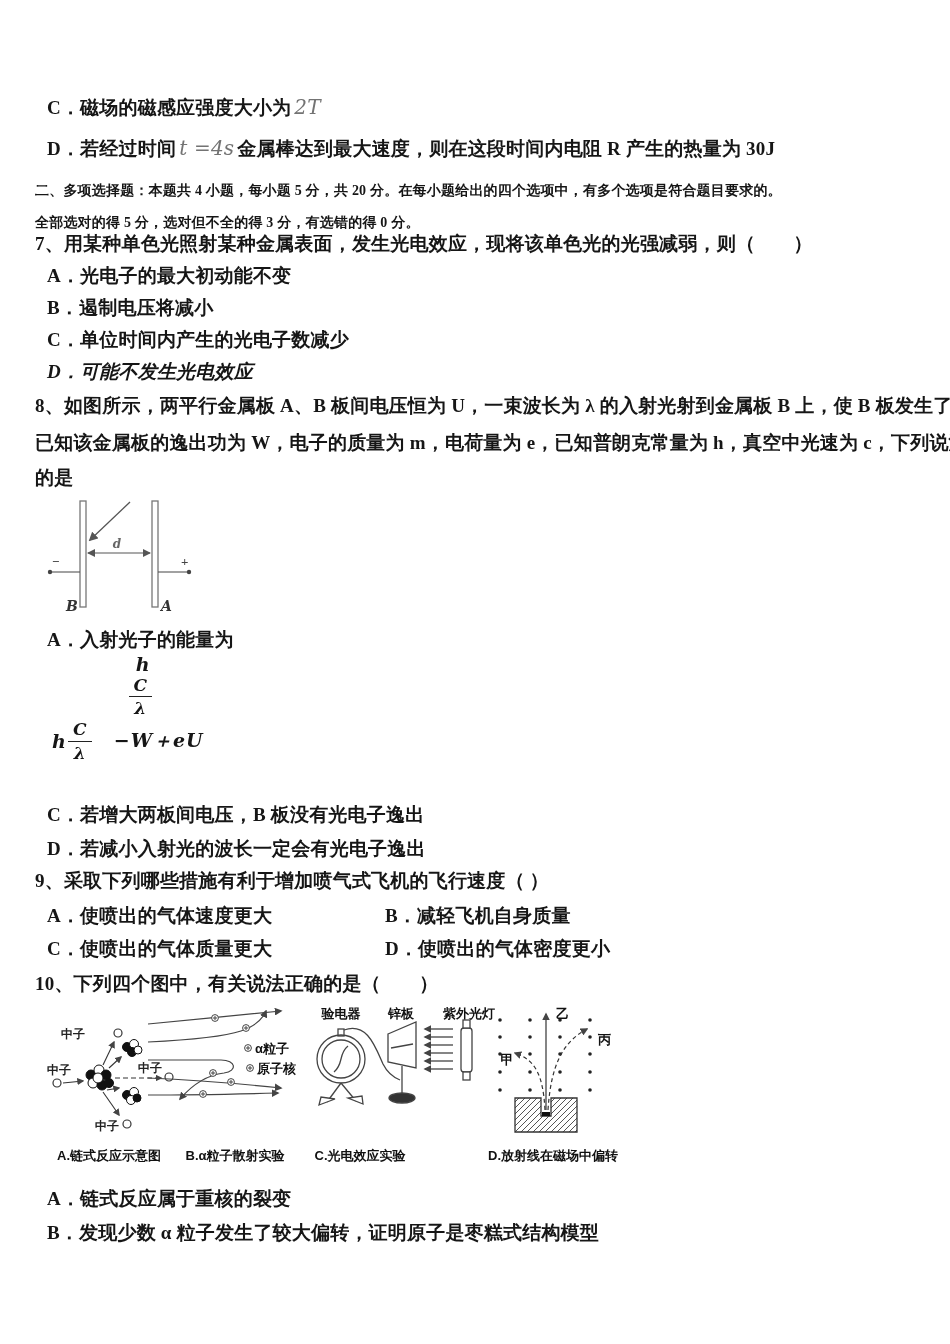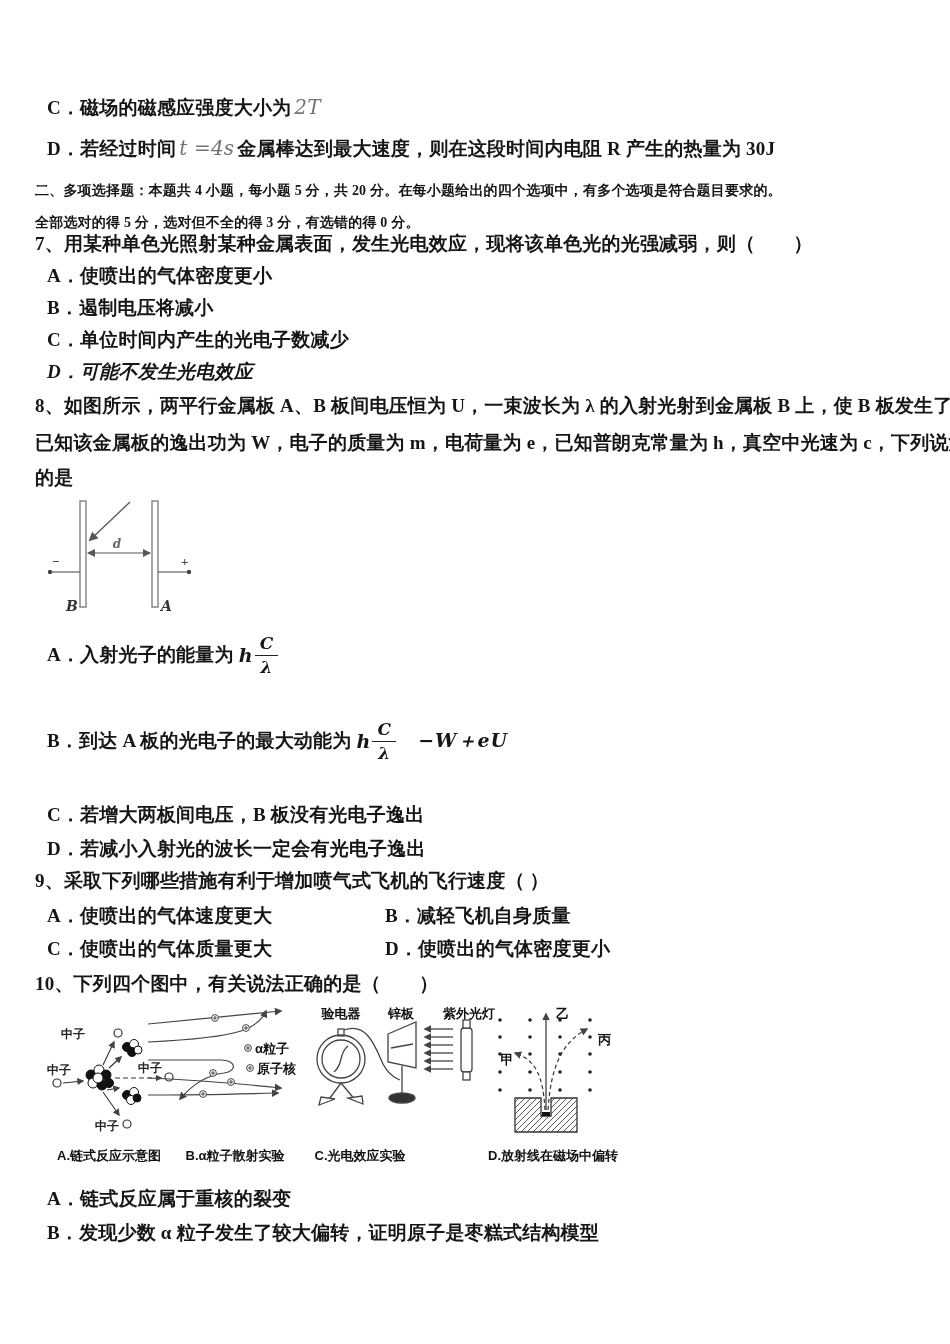--- a/index.html
+++ b/index.html
@@ -31,21 +31,21 @@
 <div class="abs line" style="left:47px;top:136px;">
   <span>D．若经过时间</span><span class="math">t =4s</span><span>金属棒达到最大速度，则在这段时间内电阻 R 产生的热量为 30J</span>
 </div>
 
 <div class="abs sec" style="left:35px;top:175px;">
   <div>二、多项选择题：本题共 4 小题，每小题 5 分，共 20 分。在每小题给出的四个选项中，有多个选项是符合题目要求的。</div>
   <div>全部选对的得 5 分，选对但不全的得 3 分，有选错的得 0 分。</div>
 </div>
 
 <div class="abs line" style="left:35px;top:231px;">7、用某种单色光照射某种金属表面，发生光电效应，现将该单色光的光强减弱，则（　　）</div>
-<div class="abs line" style="left:47px;top:263px;">A．使喷出的气体密度更小</div>
+<div class="abs line" style="left:47px;top:263px;">A．光电子的最大初动能不变</div>
 <div class="abs line" style="left:47px;top:295px;">B．遏制电压将减小</div>
 <div class="abs line" style="left:47px;top:327px;">C．单位时间内产生的光电子数减少</div>
 <div class="abs line" style="left:47px;top:359px;font-style:italic;">D．可能不发生光电效应</div>
 
 <div class="abs line" style="left:35px;top:393px;">8、如图所示，两平行金属板 A、B 板间电压恒为 U，一束波长为 λ 的入射光射到金属板 B 上，使 B 板发生了光电效应，</div>
 <div class="abs line" style="left:35px;top:430px;">已知该金属板的逸出功为 W，电子的质量为 m，电荷量为 e，已知普朗克常量为 h，真空中光速为 c，下列说法中正确</div>
 <div class="abs line" style="left:35px;top:465px;">的是</div>
 
 <svg class="abs" style="left:42px;top:496px;" width="210" height="128" viewBox="0 0 210 128">
   <defs>
@@ -71,31 +71,30 @@
   </g>
   <g>
     <line x1="116" y1="76" x2="147" y2="76" stroke="#555" stroke-width="1.1"></line>
     <circle cx="147" cy="76" r="2.2" fill="#444"></circle>
     <text x="139" y="70" font-size="13" fill="#444">+</text>
   </g>
   <text x="24" y="115" font-size="14" font-style="italic" fill="#333" font-family="DejaVu Serif, serif">B</text>
   <text x="119" y="115" font-size="14" font-style="italic" fill="#333" font-family="DejaVu Serif, serif">A</text>
 </svg>
 
-<div class="abs opt-row" style="left:47px;top:627px;height:56px;">
+<div class="abs opt-row" style="left:47px;top:627px;height:56px;flex-direction:column;">
   <span>A．入射光子的能量为</span>
   <span class="mvar">h</span>
   <span class="frac">
     <span class="num">C</span>
     <span class="den">λ</span>
   </span>
 </div>
 
 <div class="abs opt-row" style="left:47px;top:713px;height:56px;">
-  <span>B．到达 A 板的光电子的最大动能为</span>
   <span class="mvar">h</span>
   <span class="frac">
     <span class="num">C</span>
     <span class="den">λ</span>
   </span>
   <span class="post">−W＋eU</span>
 </div>
 
 <div class="abs line" style="left:47px;top:802px;">C．若增大两板间电压，B 板没有光电子逸出</div>
 <div class="abs line" style="left:47px;top:836px;">D．若减小入射光的波长一定会有光电子逸出</div>

